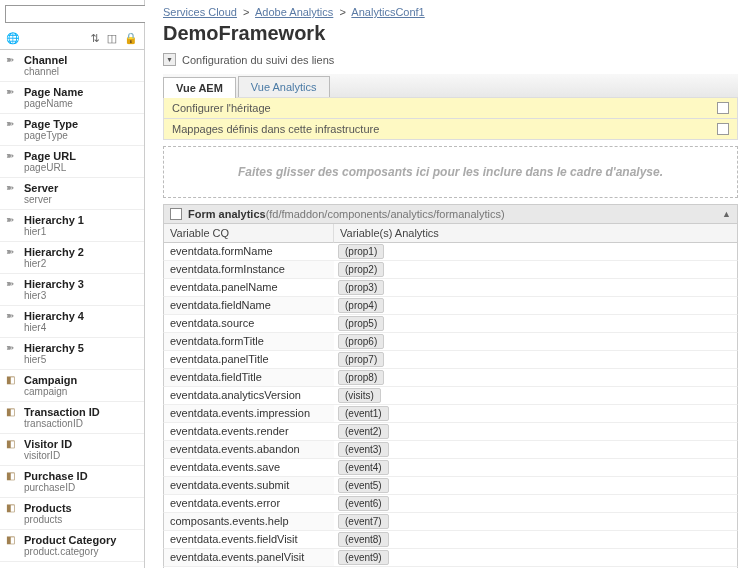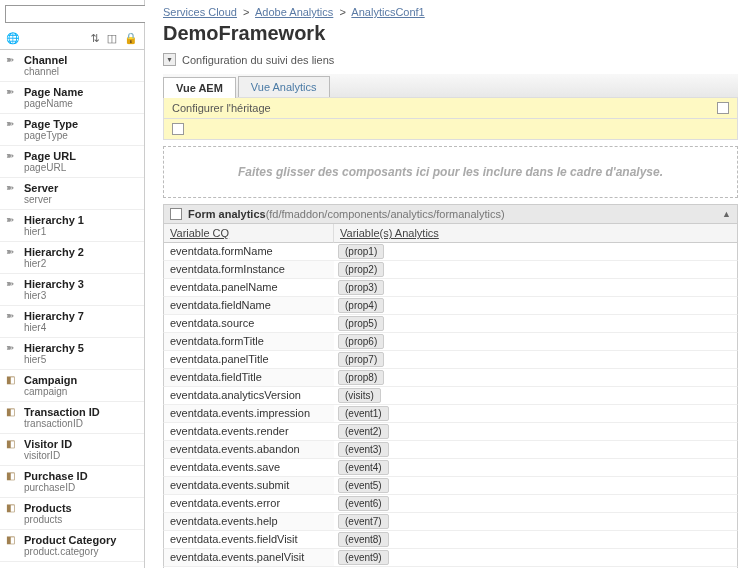--- a/index.html
+++ b/index.html
@@ -30,21 +30,21 @@
 .bar { background: #fef9c3; border: 1px solid #ddd; padding: 4px 8px; font-size: 11px; color: #555; margin-top: -1px; display: flex; justify-content: space-between; align-items: center; }
 .bar .chk { width: 12px; height: 12px; border: 1px solid #999; background: #fff; }
 .dropzone { border: 1px dashed #bbb; text-align: center; padding: 18px; color: #aaa; font-style: italic; font-weight: bold; font-size: 12px; margin: 6px 0; }
 .panel-header { background: #e8e8e8; border: 1px solid #ccc; padding: 3px 6px; font-size: 11px; display: flex; align-items: center; justify-content: space-between; gap: 9px; }
 .panel-header .left { display: flex; align-items: center; }
 .panel-header .ico { width: 12px; height: 12px; border: 1px solid #888; background: #fff; margin-right: 6px; display: inline-block; }
 .panel-header .t1 { font-weight: bold; }
 .panel-header .t2 { color: #777; }
 .panel-header .up { color: #666; cursor: pointer; font-size: 9px; }
 .table-head { display: flex; background: #f5f5f5; border-left: 1px solid #ccc; border-right: 1px solid #ccc; }
-.th { padding: 3px 6px; font-size: 11px; color: #444; border-bottom: 1px solid #ccc; text-decoration: underline; }
+.th { padding: 3px 6px; font-size: 11px; color: #444; border-bottom: 1px solid #ccc; }
 .col1 { width: 170px; border-right: 1px solid #ddd; }
 .col2 { flex: 1; }
 .row { display: flex; border-left: 1px solid #ccc; border-right: 1px solid #ccc; border-bottom: 1px solid #eee; font-size: 11px; }
 .row:nth-child(even) .c1 { background: #fafafa; }
 .c1 { width: 170px; padding: 2px 6px; color: #333; }
 .c2 { flex: 1; padding: 1px 4px; text-decoration: underline; }
 .chip { background: #e8e8e8; border: 1px solid #ccc; border-radius: 2px; padding: 1px 6px; display: inline-block; font-size: 10px; color: #333; }
 </style>
 </head>
 <body>
@@ -92,21 +92,21 @@
         </div>
         <div class="var-item">
           <div class="label">Hierarchy 2</div>
           <div class="sub">hier2</div>
         </div>
         <div class="var-item">
           <div class="label">Hierarchy 3</div>
           <div class="sub">hier3</div>
         </div>
         <div class="var-item">
-          <div class="label">Hierarchy 7</div>
+          <div class="label">Hierarchy 4</div>
           <div class="sub">hier4</div>
         </div>
         <div class="var-item">
           <div class="label">Hierarchy 5</div>
           <div class="sub">hier5</div>
         </div>
         <div class="var-item icon2">
           <div class="label">Campaign</div>
           <div class="sub">campaign</div>
         </div>
@@ -151,20 +151,21 @@
     <div class="tabs">
       <div class="tab active">Vue AEM</div>
       <div class="tab">Vue Analytics</div>
     </div>
 
     <div class="bar">
       <span>Configurer l'héritage</span>
       <span class="chk"></span>
     </div>
     <div class="bar">
+      <span>Mappages définis dans cette infrastructure</span>
       <span class="chk"></span>
     </div>
 
     <div class="dropzone">Faites glisser des composants ici pour les inclure dans le cadre d'analyse.</div>
 
     <div class="panel-header">
       <span class="left">
         <span class="ico"></span>
         <span class="t1">Form analytics</span>
         <span class="t2">(fd/fmaddon/components/analytics/formanalytics)</span>
@@ -231,21 +232,21 @@
         </div>
         <div class="row">
           <div class="c1">eventdata.events.submit</div>
           <div class="c2"><span class="chip">(event5)</span></div>
         </div>
         <div class="row">
           <div class="c1">eventdata.events.error</div>
           <div class="c2"><span class="chip">(event6)</span></div>
         </div>
         <div class="row">
-          <div class="c1">eventdata.events.help</div>
+          <div class="c1">composants.events.help</div>
           <div class="c2"><span class="chip">(event7)</span></div>
         </div>
         <div class="row">
           <div class="c1">eventdata.events.fieldVisit</div>
           <div class="c2"><span class="chip">(event8)</span></div>
         </div>
         <div class="row">
           <div class="c1">eventdata.events.panelVisit</div>
           <div class="c2"><span class="chip">(event9)</span></div>
         </div>

